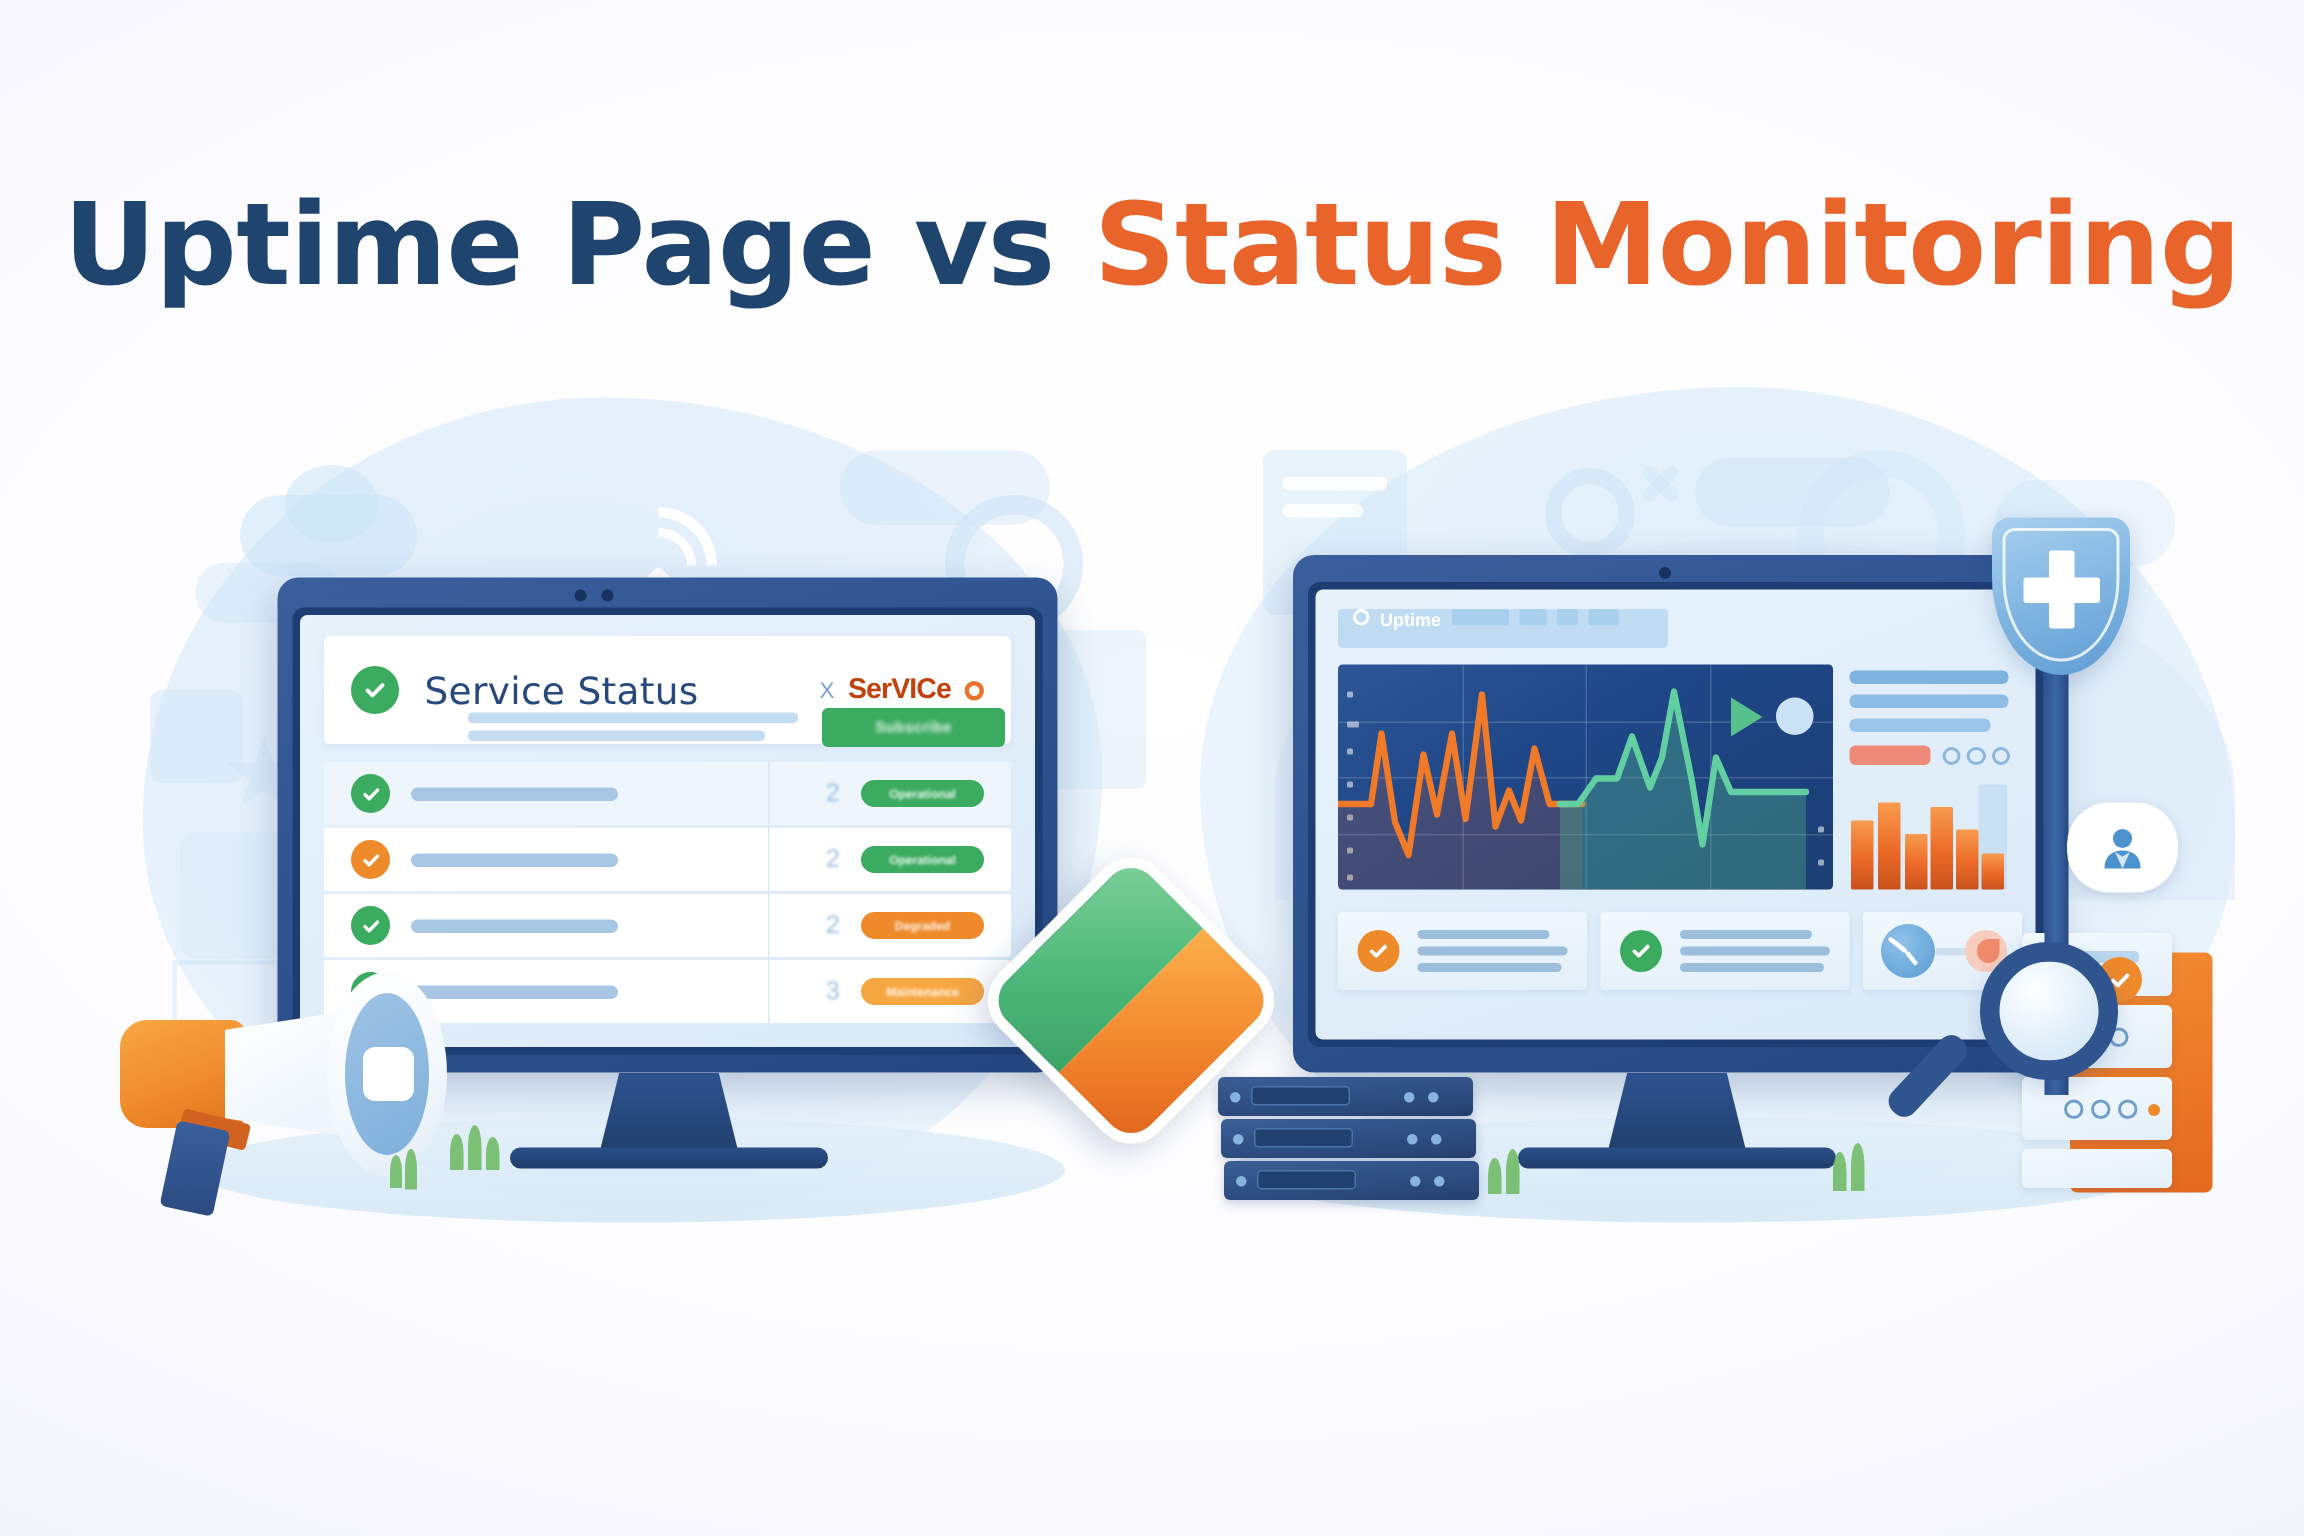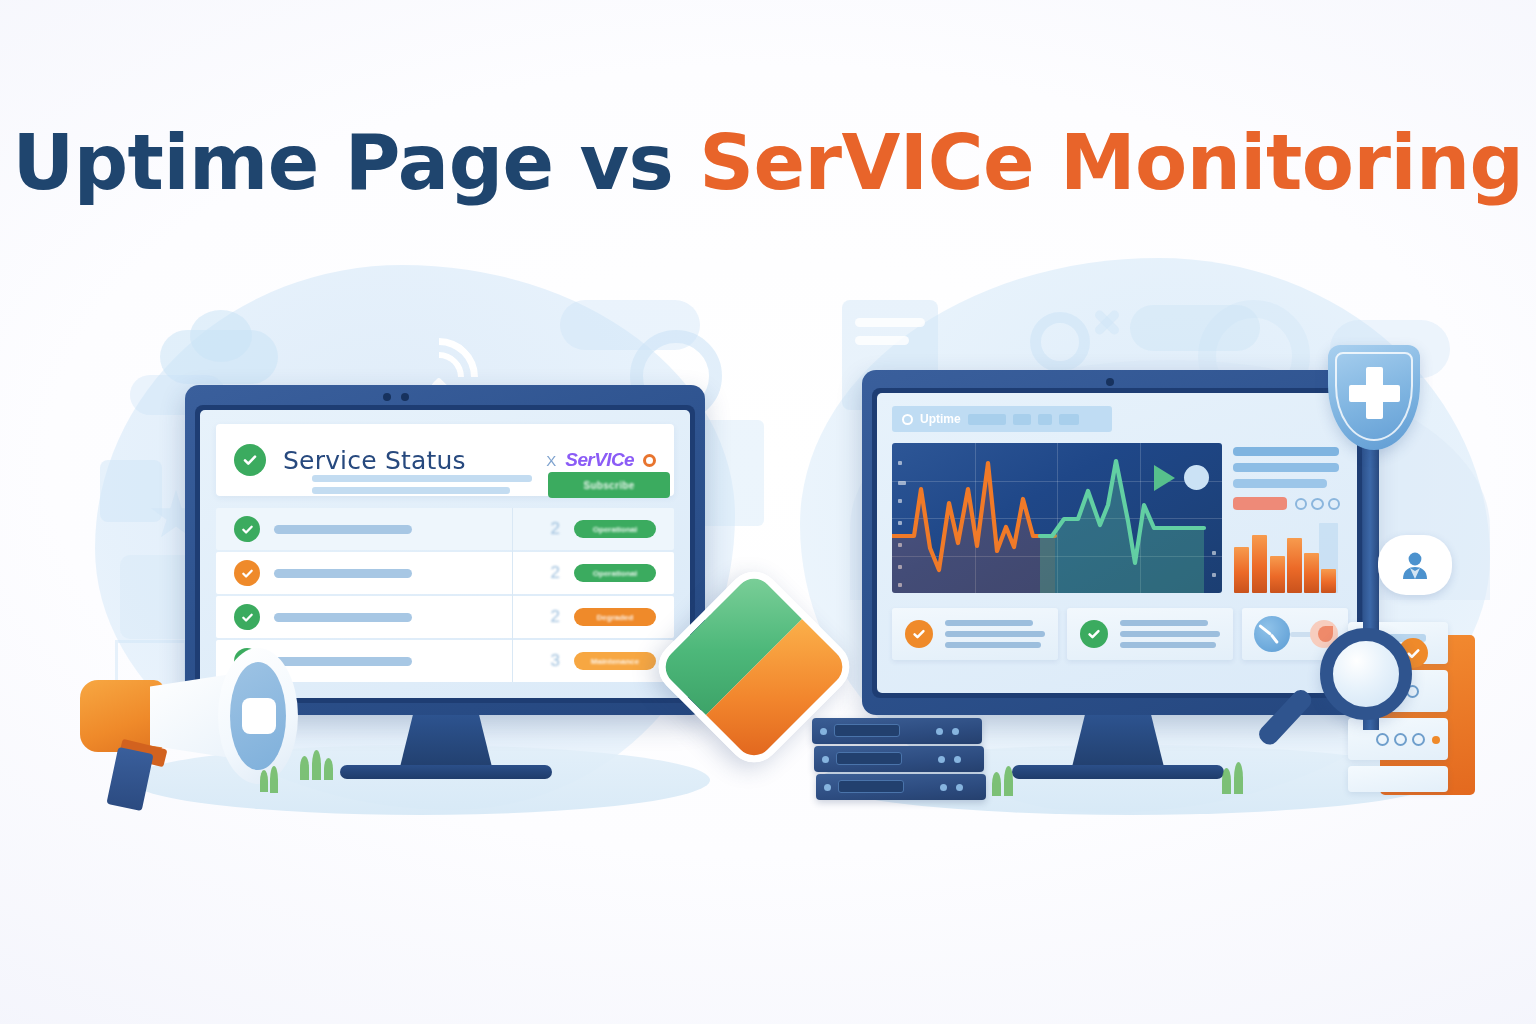--- a/index.html
+++ b/index.html
@@ -149,23 +149,22 @@
   }
   .sp-logo {
     margin-left: auto;
     display: flex;
     align-items: center;
     gap: 9px;
     filter: blur(.45px);
   }
   .sp-logo-x { color: #7fa3cf; font-size: 15px; }
   .sp-logo-txt {
-    color: #8b5cf6; font-size: 19px; font-weight: 700;
+    color: #c2410c; font-size: 19px; font-weight: 700;
     letter-spacing: -.6px;
-    font-style: italic;
   }
   .sp-logo-dot {
     width: 13px; height: 13px; border-radius: 50%;
     border: 3.5px solid #e8742e;
   }
   .sp-bar {
     position: absolute;
     background: #c3dcf1;
     border-radius: 3px;
   }
@@ -225,21 +224,20 @@
     width: 1px;
     background: #d9e8f5;
   }
 
   
   .mon-topbar {
     position: absolute;
     background: #bfdcf3;
     border-radius: 3px;
     display: flex;
-    align-items: center;
     gap: 7px;
     padding-left: 10px;
   }
   .mon-topbar-ring {
     width: 11px; height: 11px;
     border-radius: 50%;
     border: 2px solid #ffffff;
   }
   .mon-topbar-txt {
     color: #ffffff; font-size: 12px; font-weight: 600;
@@ -503,21 +501,21 @@
     border-radius: 50%;
     opacity: .9;
   }
 </style>
 </head>
 <body>
 
 <div id="stage">
 
   <div class="title-wrap">
-    <span class="title-part title-a">Uptime Page vs </span><span class="title-part title-b">SerVICe Monitoring</span>
+    <span class="title-part title-a">Uptime Page vs </span><span class="title-part title-b">Status Monitoring</span>
   </div>
 
   <div class="blob blob-left"></div>
   <div class="blob blob-right"></div>
 
   <div class="bg-cloud" style="left:160px;top:330px;width:118px;height:54px;border-radius:40px;"></div>
   <div class="bg-cloud" style="left:190px;top:310px;width:62px;height:52px;"></div>
   <div class="bg-cloud" style="left:130px;top:375px;width:96px;height:40px;border-radius:30px;opacity:.38;"></div>
   <div class="bg-shape" style="left:100px;top:460px;width:62px;height:62px;border-radius:8px;"></div>
   <div class="bg-shape" style="left:150px;top:490px;width:52px;height:52px;clip-path:polygon(50% 0%,61% 35%,98% 35%,68% 57%,79% 91%,50% 70%,21% 91%,32% 57%,2% 35%,39% 35%);"></div>

